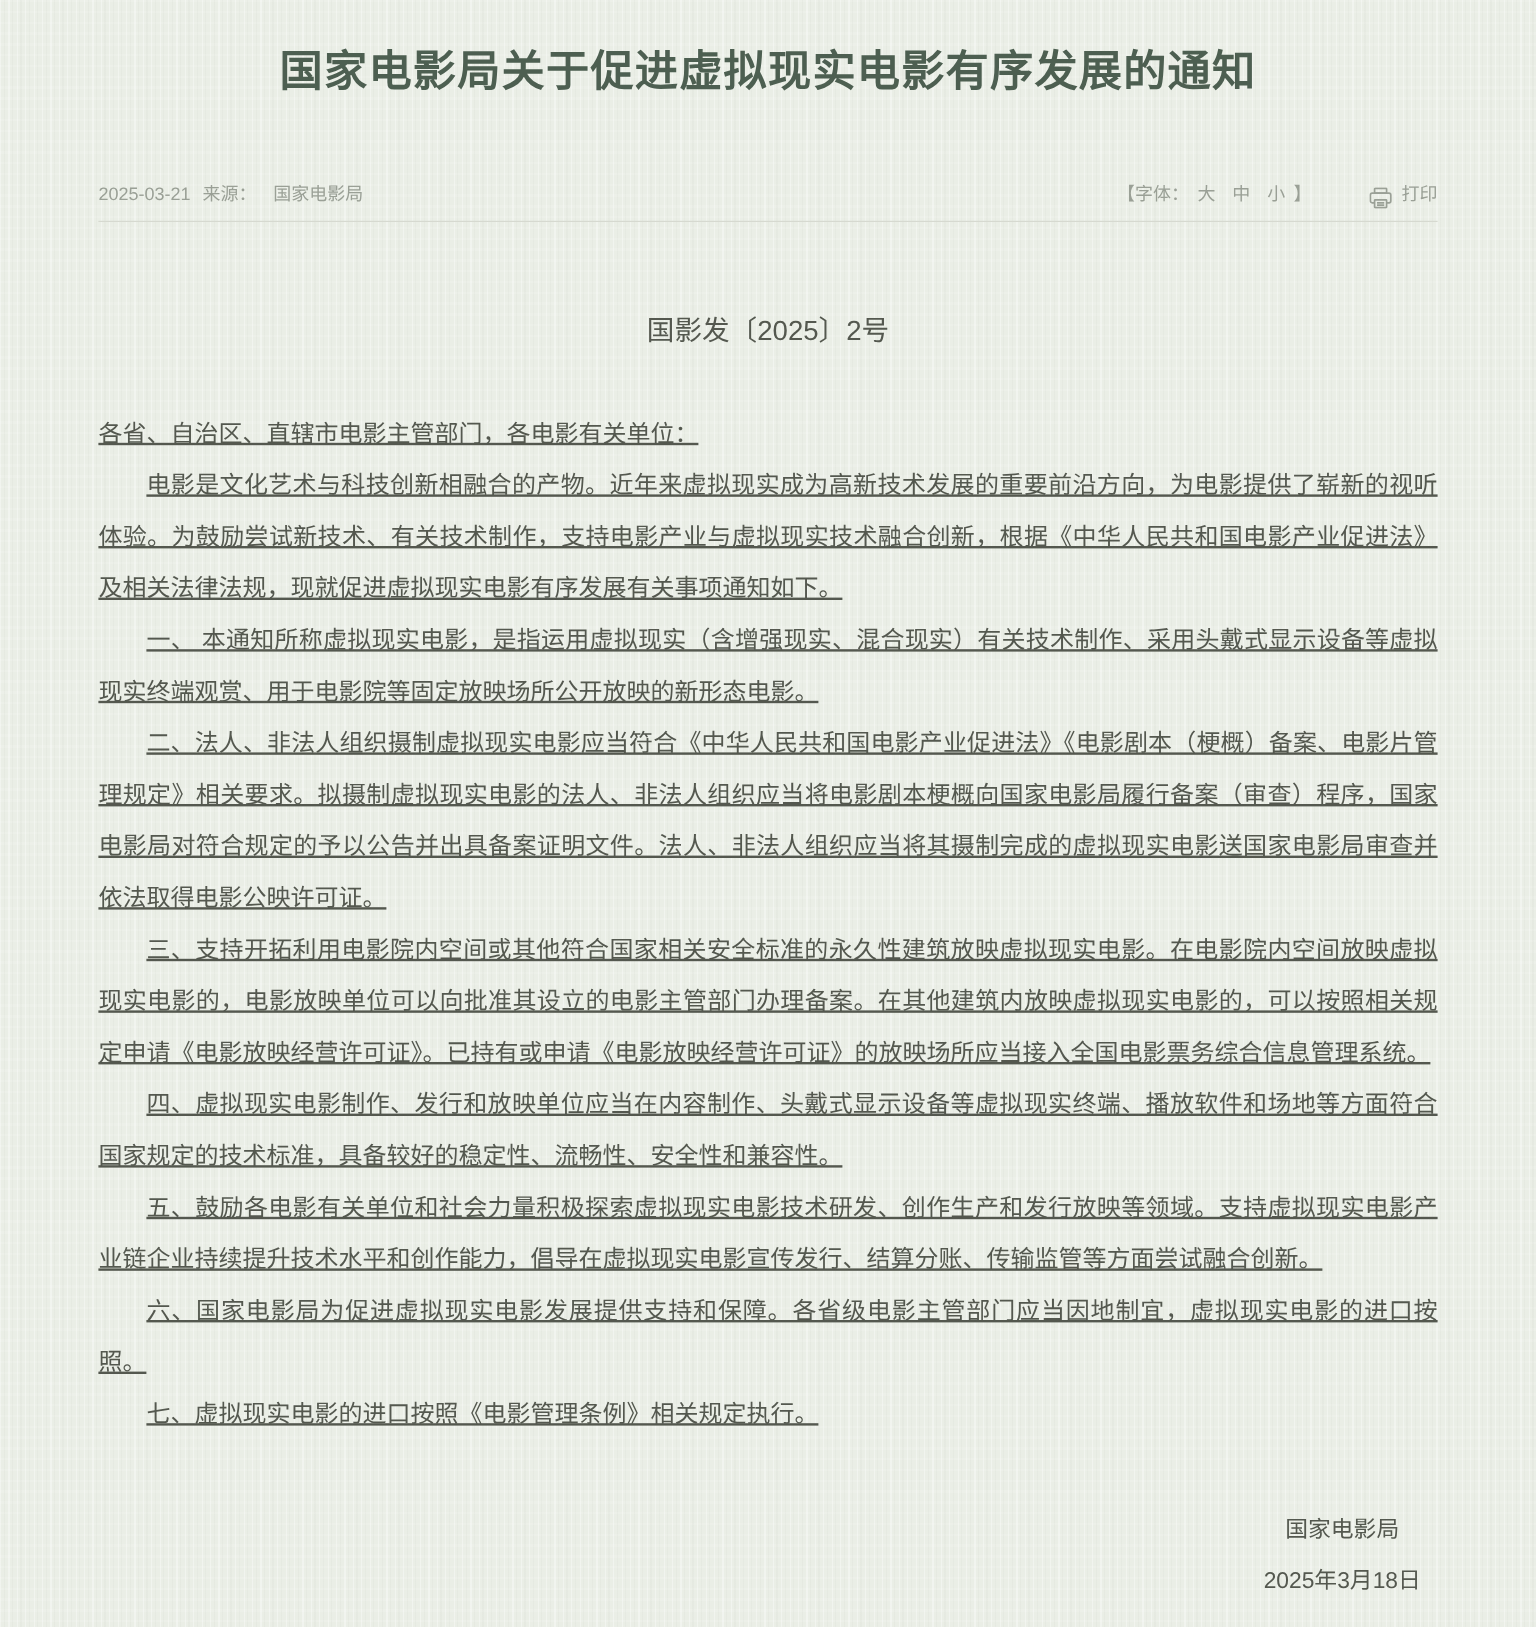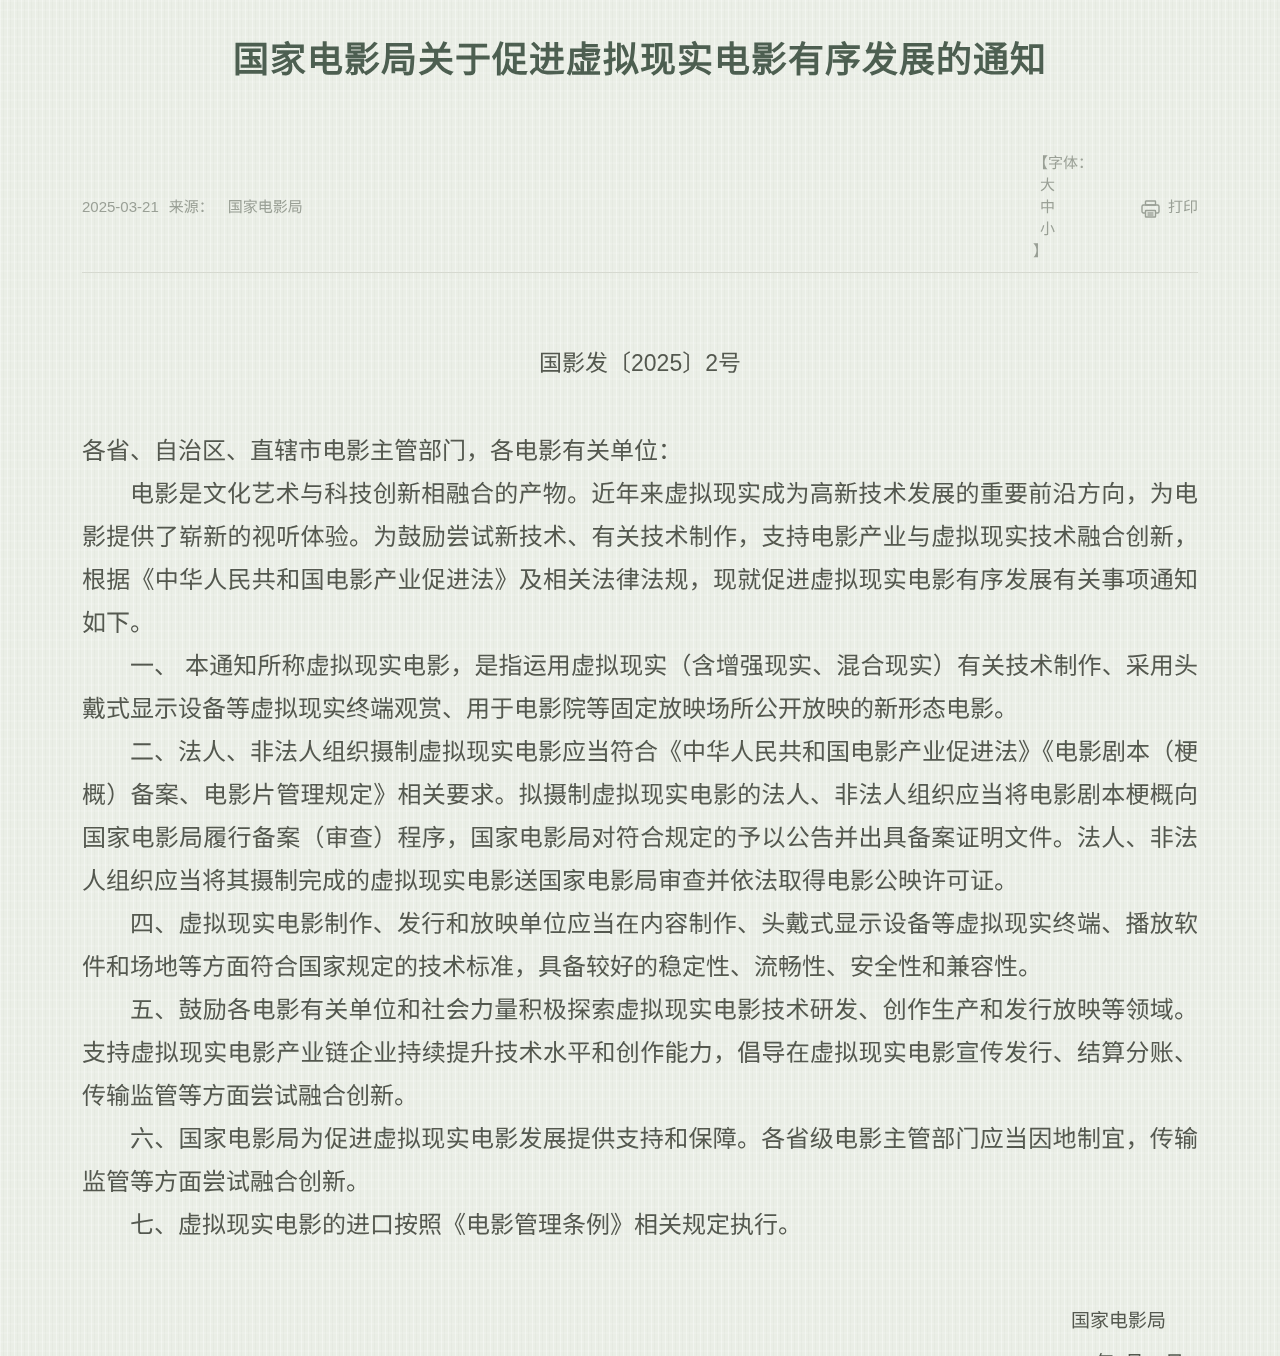--- a/index.html
+++ b/index.html
@@ -44,44 +44,45 @@
     justify-content: space-between;
     align-items: center;
     font-size: 15px;
     line-height: 22px;
     color: #9aa096;
   }
   .meta-left { display: flex; }
   .meta-left .gap-sm { margin-left: 10px; }
   .meta-left .gap-md { margin-left: 14px; }
   .meta-right { display: flex; align-items: center; }
-  .font-control { display: flex; align-items: flex-start; flex-direction: column; }
+  .font-control { display: flex; align-items: center; }
   .font-option {
     margin: 0 7px;
     cursor: pointer;
   }
   .print-button {
     display: flex;
     align-items: flex-end;
     margin-left: 48px;
     cursor: pointer;
   }
   .print-button svg { display: block; margin-right: 8px; }
   .doc-number {
     margin-top: 78px;
     text-align: center;
     font-size: 23px;
     line-height: 24px;
     color: #54584f;
   }
   .body-text {
     margin-top: 54px;
-    font-size: 24px;
+    font-size: 20px;
     line-height: 43px;
     text-align: justify;
+    text-decoration: underline;
   }
   .body-text p {
     margin: 0;
     text-indent: 2em;
   }
   .body-text p.salutation {
     text-indent: 0;
   }
   .signature {
     margin-top: 54px;
@@ -131,23 +132,24 @@
     </div>
   </div>
 
   <div class="doc-number">国影发〔2025〕2号</div>
 
   <div class="body-text">
     <p class="salutation">各省、自治区、直辖市电影主管部门，各电影有关单位：</p>
     <p>电影是文化艺术与科技创新相融合的产物。近年来虚拟现实成为高新技术发展的重要前沿方向，为电影提供了崭新的视听体验。为鼓励尝试新技术、有关技术制作，支持电影产业与虚拟现实技术融合创新，根据《中华人民共和国电影产业促进法》及相关法律法规，现就促进虚拟现实电影有序发展有关事项通知如下。</p>
     <p>一、 本通知所称虚拟现实电影，是指运用虚拟现实（含增强现实、混合现实）有关技术制作、采用头戴式显示设备等虚拟现实终端观赏、用于电影院等固定放映场所公开放映的新形态电影。</p>
     <p>二、法人、非法人组织摄制虚拟现实电影应当符合《中华人民共和国电影产业促进法》《电影剧本（梗概）备案、电影片管理规定》相关要求。拟摄制虚拟现实电影的法人、非法人组织应当将电影剧本梗概向国家电影局履行备案（审查）程序，国家电影局对符合规定的予以公告并出具备案证明文件。法人、非法人组织应当将其摄制完成的虚拟现实电影送国家电影局审查并依法取得电影公映许可证。</p>
+    <p>三、支持开拓利用电影院内空间或其他符合国家相关安全标准的永久性建筑放映虚拟现实电影。在电影院内空间放映虚拟现实电影的，电影放映单位可以向批准其设立的电影主管部门办理备案。在其他建筑内放映虚拟现实电影的，可以按照相关规定申请《电影放映经营许可证》。已持有或申请《电影放映经营许可证》的放映场所应当接入全国电影票务综合信息管理系统。</p>
     <p>四、虚拟现实电影制作、发行和放映单位应当在内容制作、头戴式显示设备等虚拟现实终端、播放软件和场地等方面符合国家规定的技术标准，具备较好的稳定性、流畅性、安全性和兼容性。</p>
     <p>五、鼓励各电影有关单位和社会力量积极探索虚拟现实电影技术研发、创作生产和发行放映等领域。支持虚拟现实电影产业链企业持续提升技术水平和创作能力，倡导在虚拟现实电影宣传发行、结算分账、传输监管等方面尝试融合创新。</p>
-    <p>六、国家电影局为促进虚拟现实电影发展提供支持和保障。各省级电影主管部门应当因地制宜，传输监管等方面尝试融合创新。</p>
+    <p>六、国家电影局为促进虚拟现实电影发展提供支持和保障。各省级电影主管部门应当因地制宜，虚拟现实电影的进口按照。</p>
     <p>七、虚拟现实电影的进口按照《电影管理条例》相关规定执行。</p>
   </div>
 
   <div class="signature">
     <div class="signature-inner">
       <div>国家电影局</div>
       <div>2025年3月18日</div>
     </div>
   </div>
 

